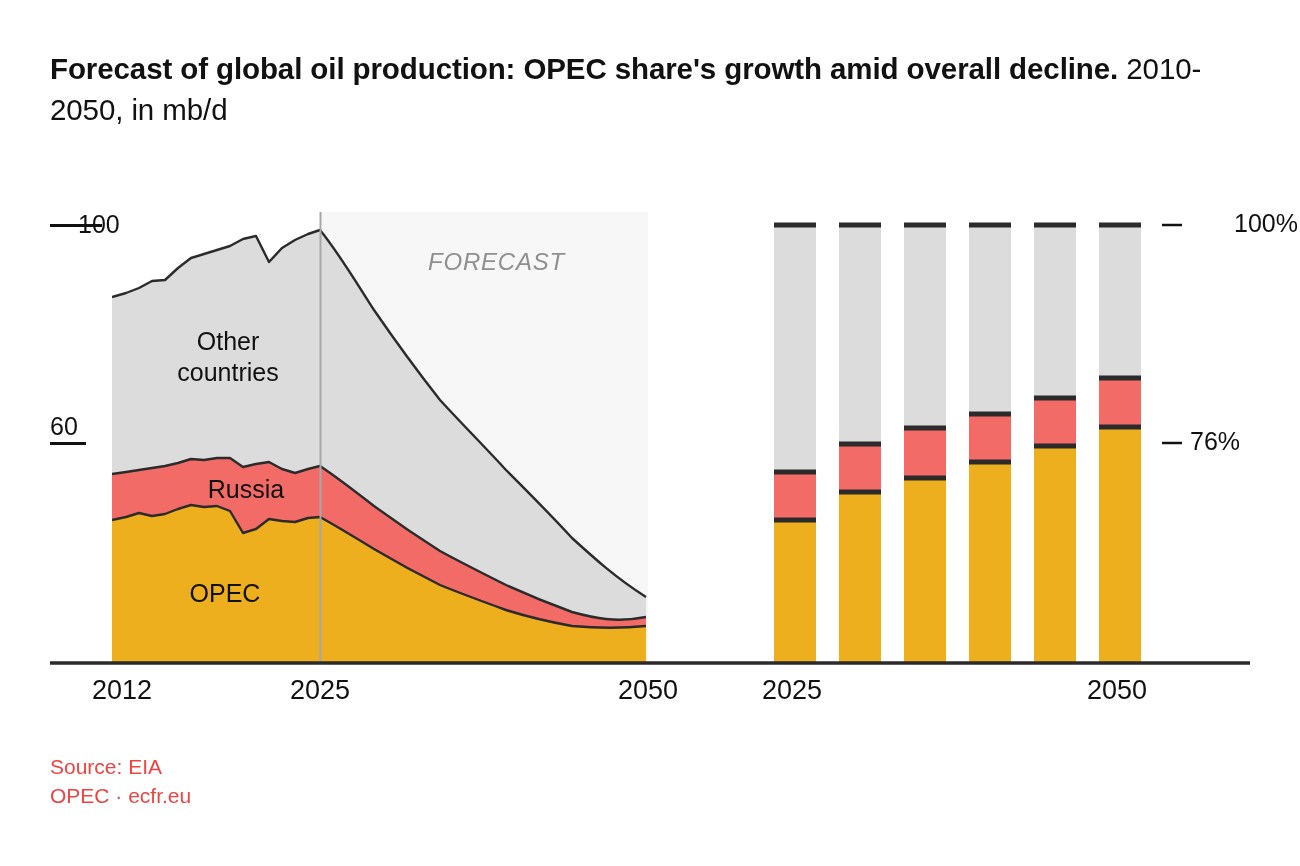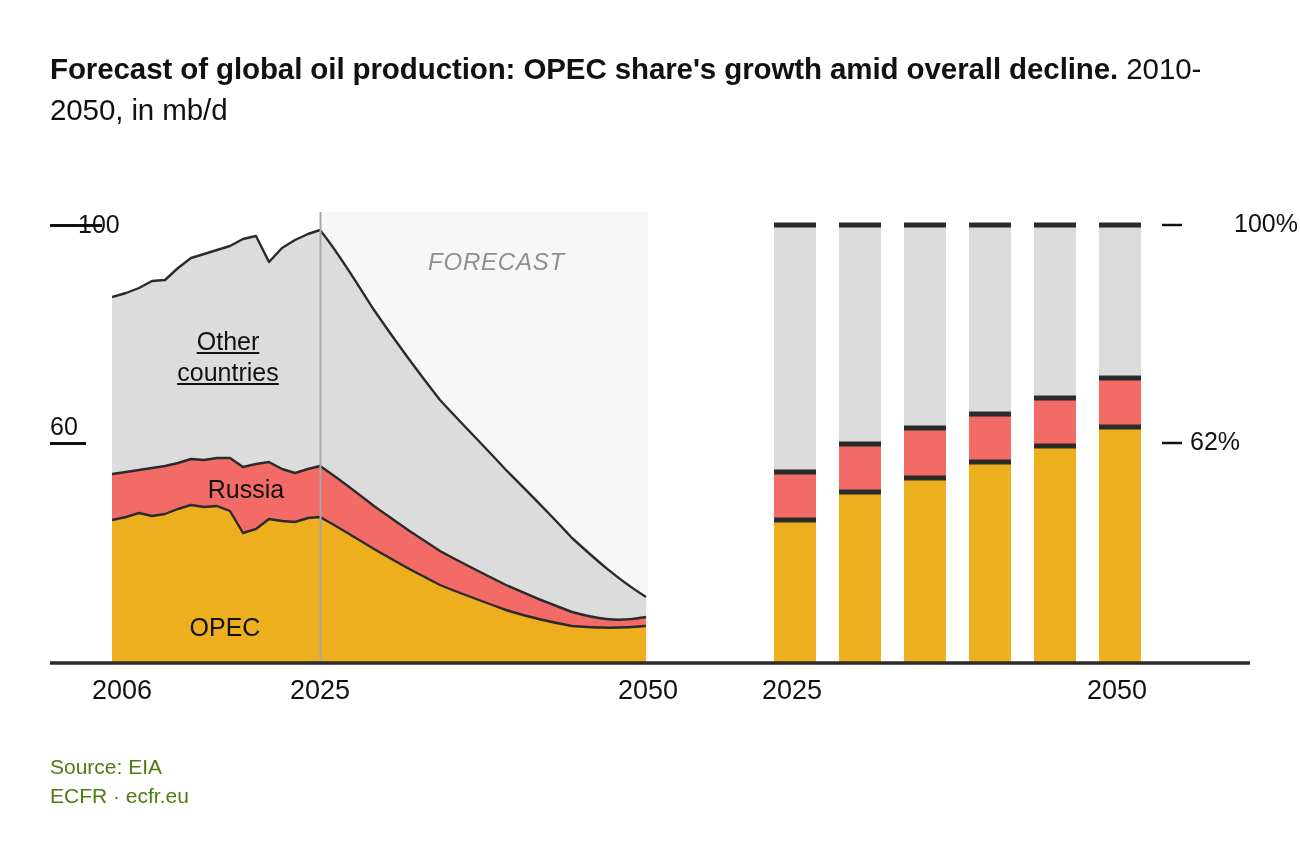--- a/index.html
+++ b/index.html
@@ -92,21 +92,21 @@
     white-space: nowrap;
   }
 
   
   #footer {
     position: absolute;
     left: 50px;
     top: 752px;
     font-size: 21px;
     line-height: 29px;
-    color: #4d7c0f;
+    color: #ef4444;
   }
 </style>
 </head>
 <body>
 
 <div id="title-block">
   <div id="title-line"><span class="title-strong">Forecast of global oil production: OPEC share's growth amid overall decline.</span> <span class="title-sub">2010-2050, in mb/d</span></div>
 </div>
 
 <div id="chart-area">
@@ -251,37 +251,37 @@
     <line x1="50" y1="663" x2="1250" y2="663" stroke="#2b2b2b" stroke-width="3.5"></line>
   </svg>
 
   <div class="tick-label ylabel-left" style="left:50px; top:210px;margin-left:28px;">100</div>
   <div class="yline" style="left:50px; top:224px; width:52px;"></div>
 
   <div class="tick-label ylabel-left" style="left:50px; top:412px;">60</div>
   <div class="yline" style="left:50px; top:442px; width:36px;"></div>
 
   <div class="tick-label" style="left:1190px; top:209px;margin-left:44px;">100%</div>
-  <div class="tick-label" style="left:1190px; top:427px;">62%</div>
-
-  <div class="series-label" style="left:168px; top:326px; width:120px;text-decoration:underline;">
+  <div class="tick-label" style="left:1190px; top:427px;">76%</div>
+
+  <div class="series-label" style="left:168px; top:326px; width:120px;">
     <div>Other</div>
     <div>countries</div>
   </div>
 
   <div class="series-label" style="left:196px; top:474px; width:100px;">Russia</div>
 
-  <div class="series-label" style="left:175px; top:578px; width:100px;margin-top:34px;">OPEC</div>
+  <div class="series-label" style="left:175px; top:578px; width:100px;">OPEC</div>
 
   <div id="forecast-label" style="left:428px; top:248px;text-align:right;">FORECAST</div>
 
-  <div class="xlabel" style="left:92px; top:675px;">2006</div>
+  <div class="xlabel" style="left:92px; top:675px;">2012</div>
   <div class="xlabel" style="left:290px; top:675px;">2025</div>
   <div class="xlabel" style="left:618px; top:675px;">2050</div>
 
   <div class="xlabel" style="left:762px; top:675px;">2025</div>
   <div class="xlabel" style="left:1087px; top:675px;">2050</div>
 </div>
 
 <div id="footer">
   <div>Source: EIA</div>
-  <div>ECFR · ecfr.eu</div>
+  <div>OPEC · ecfr.eu</div>
 </div>
 
 </body></html>

